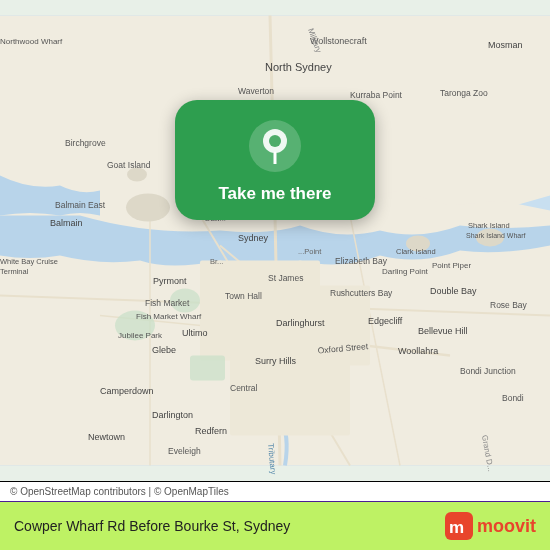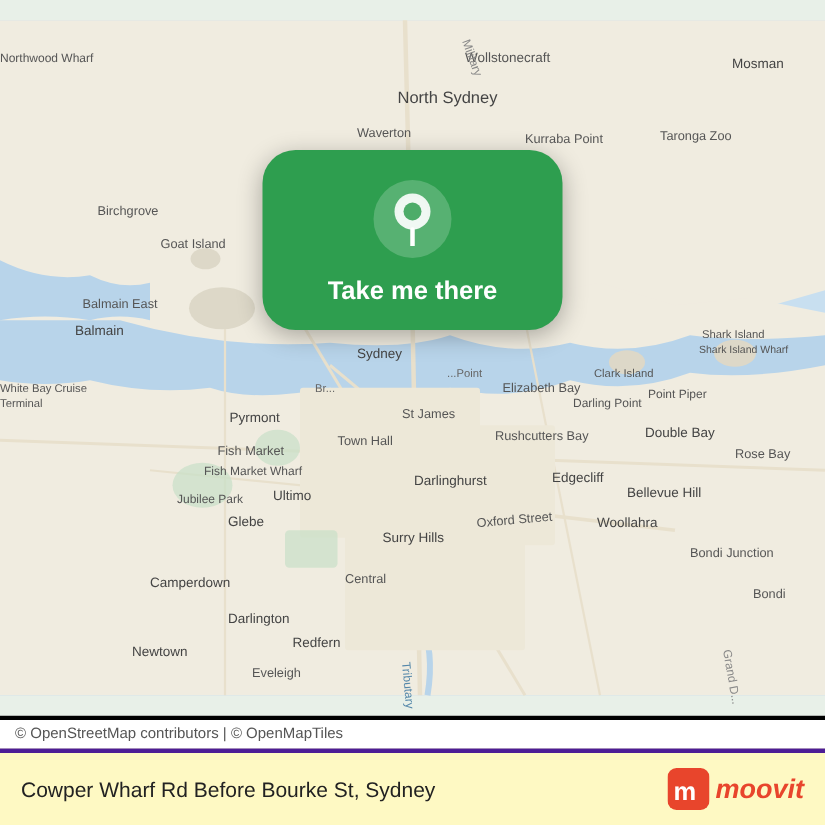--- a/index.html
+++ b/index.html
@@ -68,32 +68,32 @@
       font-weight: 600;
       text-align: center;
     }
 
     
     #attribution-bar {
       background: white;
       padding: 4px 10px;
       font-size: 10px;
       color: #555;
-      border-top: 3px solid #000000;
+      border-top: 1px solid #000000;
       flex-shrink: 0;
     }
 
     
     #bottom-bar {
-      background: #fef9c3;
+      background: #bef264;
       padding: 10px 14px;
       display: flex;
       align-items: center;
       justify-content: space-between;
-      border-top: 3px solid #4c1d95;
+      border-top: 1px solid #4c1d95;
       flex-shrink: 0;
     }
 
     #destination-text {
       font-size: 14px;
       color: #222;
       font-weight: 500;
     }
 
     #moovit-logo {
@@ -104,21 +104,20 @@
 
     #moovit-icon {
       width: 28px;
       height: 28px;
     }
 
     #moovit-text {
       font-size: 18px;
       font-weight: 700;
       color: #e8452c;
-      font-style: italic;
     }
   </style>
 </head>
 <body>
 
 <div id="app">
   <div id="map-container">
 
     <svg id="map-svg" viewBox="0 0 550 450" xmlns="http://www.w3.org/2000/svg">
 

